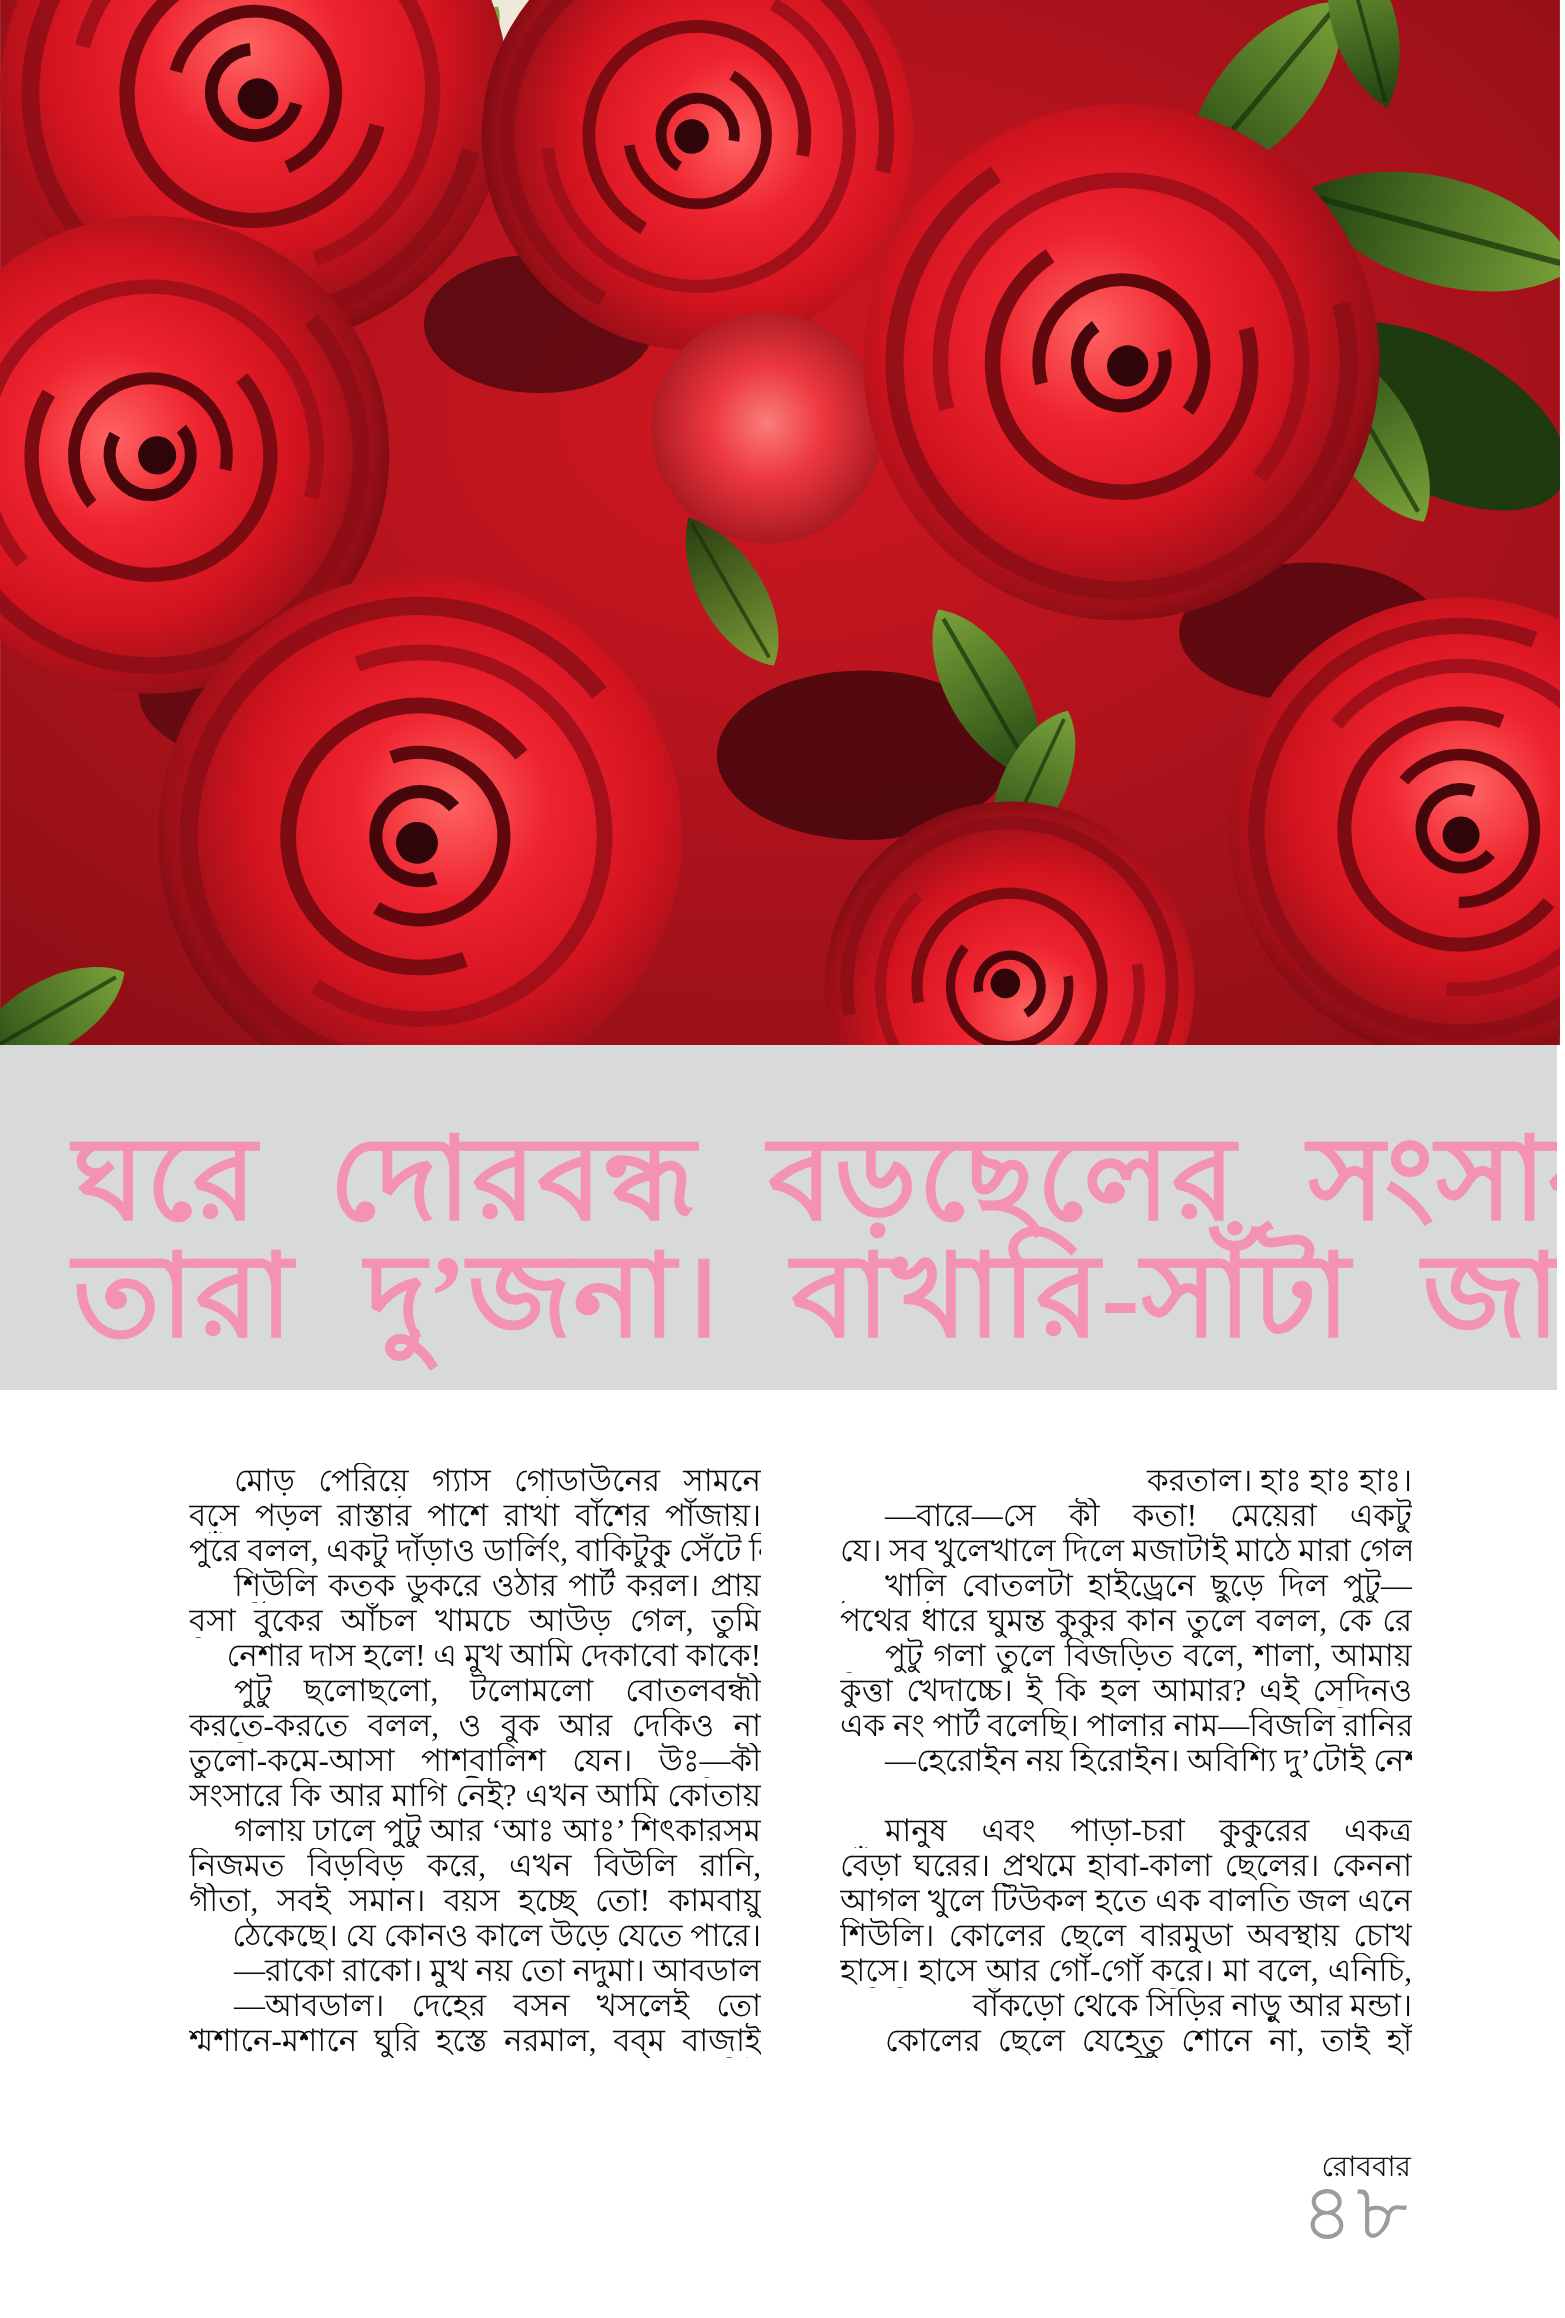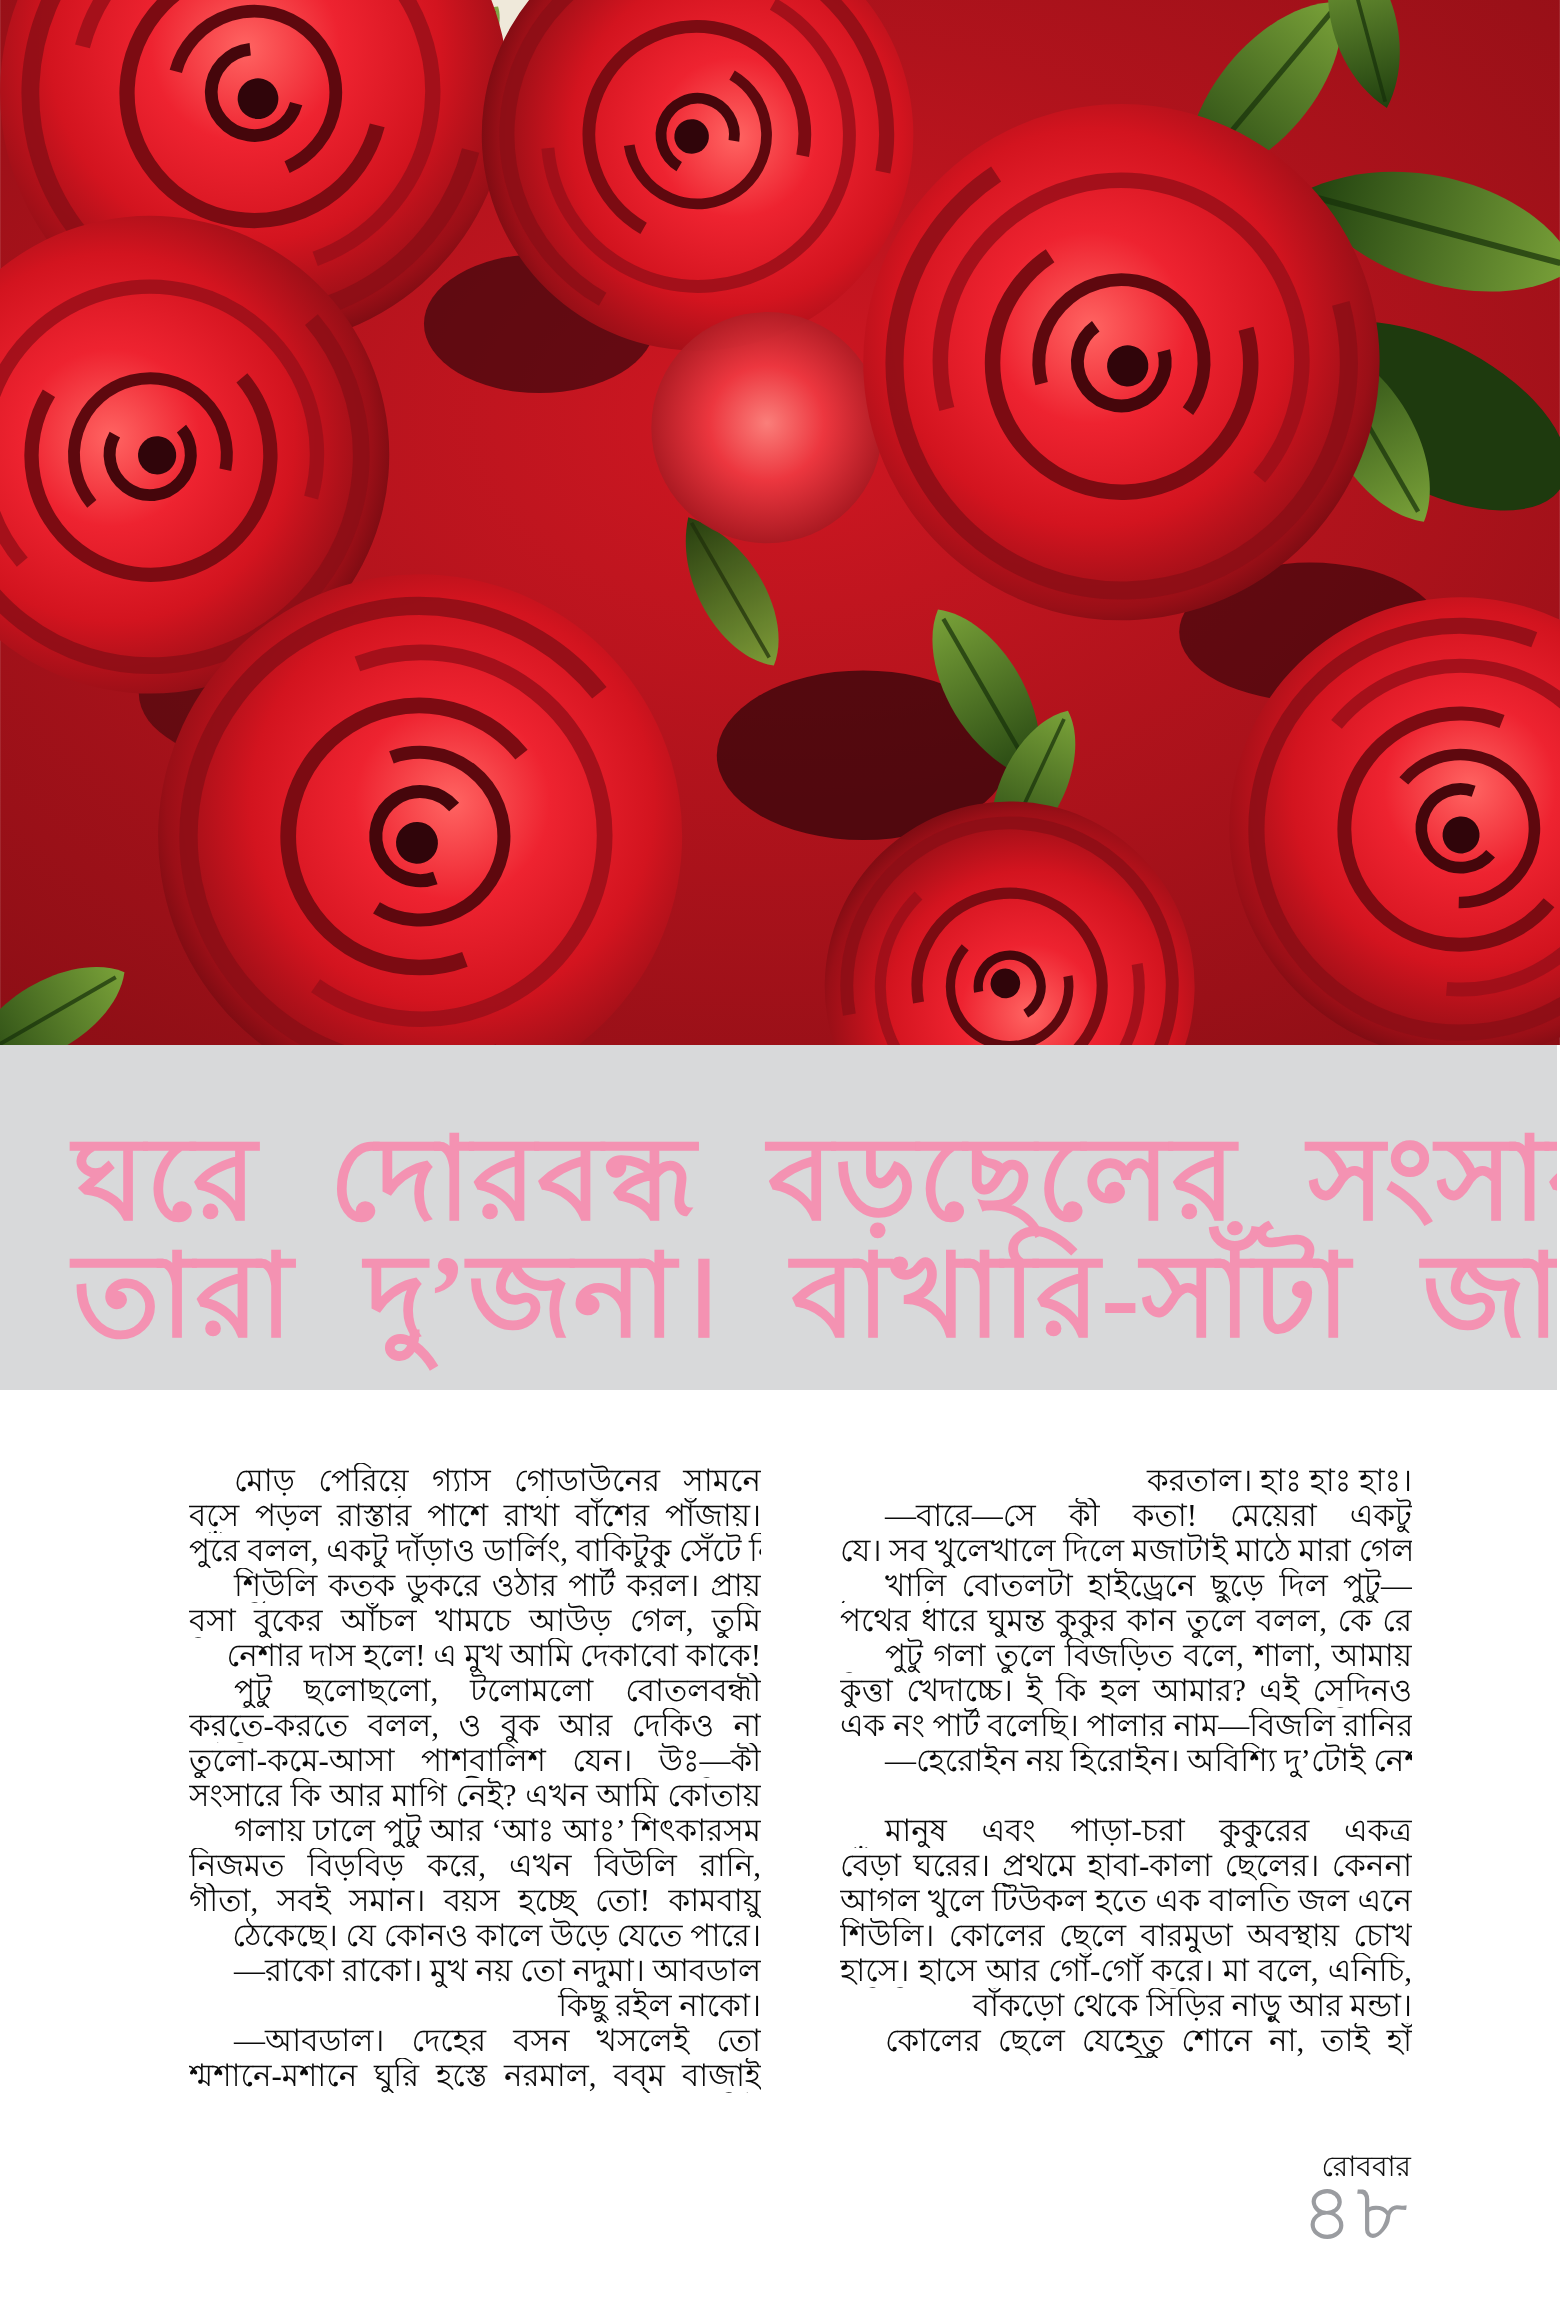--- a/index.html
+++ b/index.html
@@ -139,21 +139,20 @@
       <div class="line">নেশার দাস হলে! এ মুখ আমি দেকাবো কাকে!</div>
       <div class="line indent just">পুটু ছলোছলো, টলোমলো বোতলবন্ধী স্বদেশি গলা মুক্ত</div>
       <div class="line just">করতে-করতে বলল, ও বুক আর দেকিও না মাইরি। দু’খানা</div>
       <div class="line just">তুলো-কমে-আসা পাশবালিশ যেন। উঃ—কী দিশ্য, কী দিশ্য।</div>
       <div class="line just">সংসারে কি আর মাগি নেই? এখন আমি কোতায় যাবো</div>
       <div class="line indent just">গলায় ঢালে পুটু আর ‘আঃ আঃ’ শিৎকারসম শব্দ তোলে।</div>
       <div class="line just">নিজমত বিড়বিড় করে, এখন বিউলি রানি, আমাদের অপেরার</div>
       <div class="line just">গীতা, সবই সমান। বয়স হচ্ছে তো! কামবায়ু এখন মুখে এসে</div>
       <div class="line">ঠেকেছে। যে কোনও কালে উড়ে যেতে পারে।</div>
       <div class="line indent just">—রাকো রাকো। মুখ নয় তো নদুমা। আবডাল বলে আর</div>
-      <div class="line">কিছু রইল নাকো।</div>
       <div class="line indent just">—আবডাল। দেহের বসন খসলেই তো ভূতনাথ। আহা,</div>
       <div class="line just">শ্মশানে-মশানে ঘুরি হস্তে নরমাল, বব্ম বাজাই গাল, দিই</div>
     </div>
   <div class="col col-right">
       <div class="line">করতাল। হাঃ হাঃ হাঃ।</div>
       <div class="line indent just">—বারে—সে কী কতা! মেয়েরা একটু আবডাল ভালবাসে</div>
       <div class="line">যে। সব খুলেখালে দিলে মজাটাই মাঠে মারা গেল।</div>
       <div class="line indent just">খালি বোতলটা হাইড্রেনে ছুড়ে দিল পুটু—ঠনন—ঠাসস।</div>
       <div class="line just">পথের ধারে ঘুমন্ত কুকুর কান তুলে বলল, কে রে—কে রে?</div>
       <div class="line indent just">পুটু গলা তুলে বিজড়িত বলে, শালা, আমায় কিনা পথের</div>

